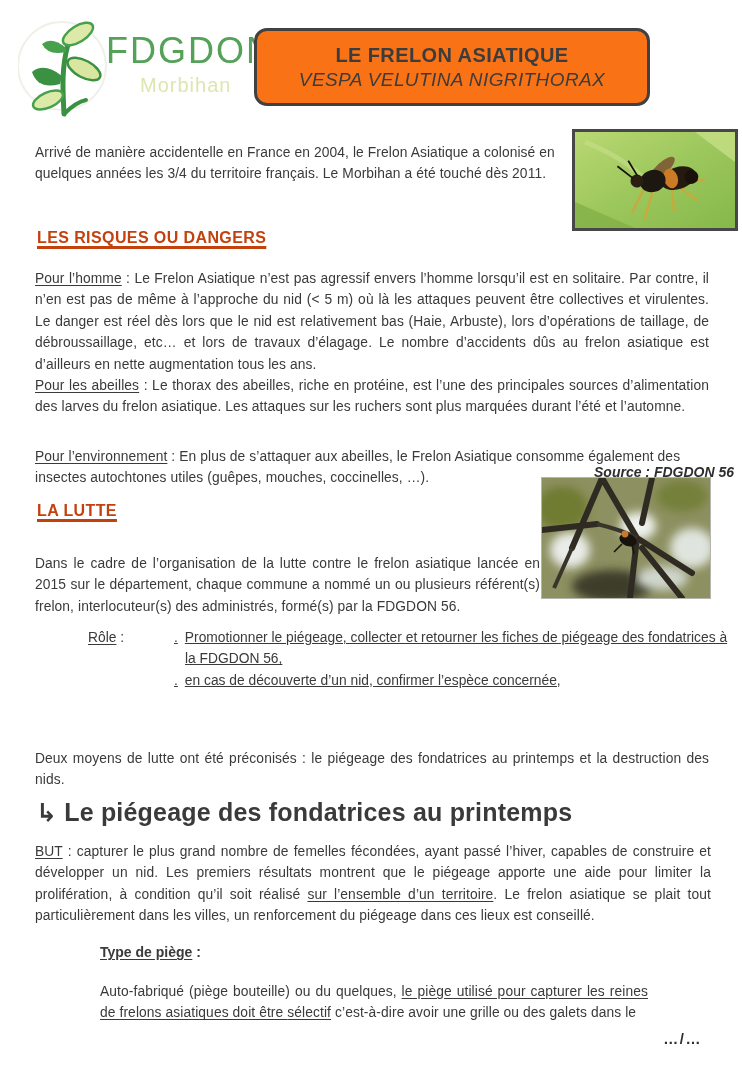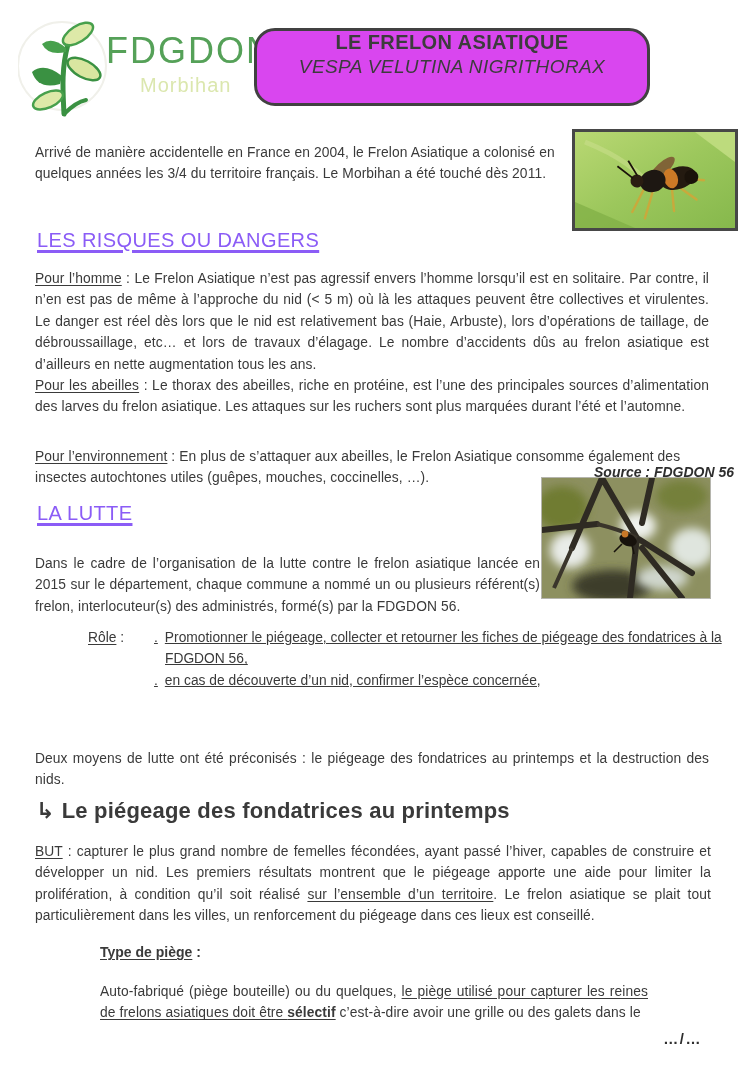--- a/index.html
+++ b/index.html
@@ -4,42 +4,42 @@
 <style>
   html,body{margin:0;padding:0;background:#ffffff;}
   .page{
     position:relative;width:742px;height:1071px;background:#ffffff;overflow:hidden;
     font-family:"Liberation Sans","DejaVu Sans",sans-serif;color:#3a3a3a;
   }
   .abs{position:absolute;}
   p{margin:0;font-size:13.8px;line-height:21.4px;letter-spacing:0.1px;}
   .just{text-align:justify;}
   .u{text-decoration:underline;text-underline-offset:2px;}
-  .b{font-weight:bold;}
+  .b{font-weight:normal;}
 
   
   .logo-name{font-size:36px;color:#55a158;letter-spacing:2px;font-weight:400;}
   .logo-sub{font-size:20px;color:#dbe7ae;letter-spacing:1px;}
   .title-box{
-    left:254px;top:28px;width:390px;height:72px;border:3px solid #414141;border-radius:21px;
-    display:flex;flex-direction:column;align-items:center;justify-content:flex-start;gap:2px;background:#d946ef;
+    left:254px;top:28px;width:390px;height:72px;border:3px solid #414141;border-radius:13px;
+    display:flex;flex-direction:column;align-items:center;justify-content:center;gap:2px;background:#f97316;
   }
   .title-line1{font-size:20px;font-weight:bold;color:#3c3c3c;letter-spacing:0.4px;}
   .title-line2{font-size:19px;font-style:italic;color:#3c3c3c;letter-spacing:0.4px;}
 
   
   .photo1{left:572px;top:129px;width:166px;height:102px;border:3px solid #474747;box-sizing:border-box;}
   .photo2{left:541px;top:477px;width:170px;height:122px;border:1px solid #b5b5ad;box-sizing:border-box;}
   .photo1 svg,.photo2 svg{display:block;width:100%;height:100%;}
   .src-caption{left:594px;top:464px;font-size:14px;font-weight:bold;font-style:italic;color:#2e2e2e;}
 
   
-  .h1{font-size:20px;font-weight:normal;color:#8b5cf6;letter-spacing:0.4px;
+  .h1{font-size:16px;font-weight:bold;color:#c2410c;letter-spacing:0.4px;
       text-decoration:underline;text-decoration-thickness:2.5px;text-underline-offset:3px;}
-  .h2{font-size:22px;font-weight:bold;color:#3a3a3a;letter-spacing:0.2px;}
+  .h2{font-size:25px;font-weight:bold;color:#3a3a3a;letter-spacing:0.2px;}
   .h2 .arrow{font-family:"DejaVu Sans",sans-serif;margin-right:7px;}
 
   
   .role-row{display:flex;align-items:flex-start;}
   .role-label{width:57px;flex:none;font-size:13.8px;line-height:21.4px;}
   .role-items{width:585px;text-decoration:underline;}
   .role-item{font-size:13.8px;line-height:21.4px;padding-left:20px;text-indent:-11px;}
   .role-item .bullet{margin-right:7px;}
 
   .type-heading{font-size:14px;font-weight:bold;color:#3a3a3a;}
@@ -129,21 +129,21 @@
         <circle cx="83" cy="56" r="3.4" fill="#c87828"></circle>
         <path d="M80,66 L72,74 M90,67 L92,76" stroke="#17120c" stroke-width="1.6"></path>
       </g>
     </svg>
   </div>
 
   <div class="abs h1" style="left:37px;top:502px;">LA LUTTE</div>
 
   <p class="abs just" style="left:35px;top:541px;width:505px;margin-top:12px;">Dans le cadre de l’organisation de la lutte contre le frelon asiatique lancée en 2015 sur le département, chaque commune a nommé un ou plusieurs référent(s) frelon, interlocuteur(s) des administrés, formé(s) par la FDGDON 56.</p>
 
-  <div class="abs role-row" style="left:88px;top:627px;width:645px;">
+  <div class="abs role-row" style="left:88px;top:627px;width:645px;gap:20px;">
     <div class="role-label"><span class="u">Rôle</span><span> :</span></div>
     <div class="role-items">
       <div class="role-item"><span class="bullet">.</span><span>Promotionner le piégeage, collecter et retourner les fiches de piégeage des fondatrices à la FDGDON 56,</span></div>
       <div class="role-item"><span class="bullet">.</span><span>en cas de découverte d’un nid, confirmer l’espèce concernée,</span></div>
     </div>
   </div>
 
   <p class="abs just" style="left:35px;top:748px;width:674px;">Deux moyens de lutte ont été préconisés : le piégeage des fondatrices au printemps et la destruction des nids.</p>
 
   <div class="abs h2" style="left:36px;top:798px;"><span class="arrow">↳</span><span>Le piégeage des fondatrices au printemps</span></div>

